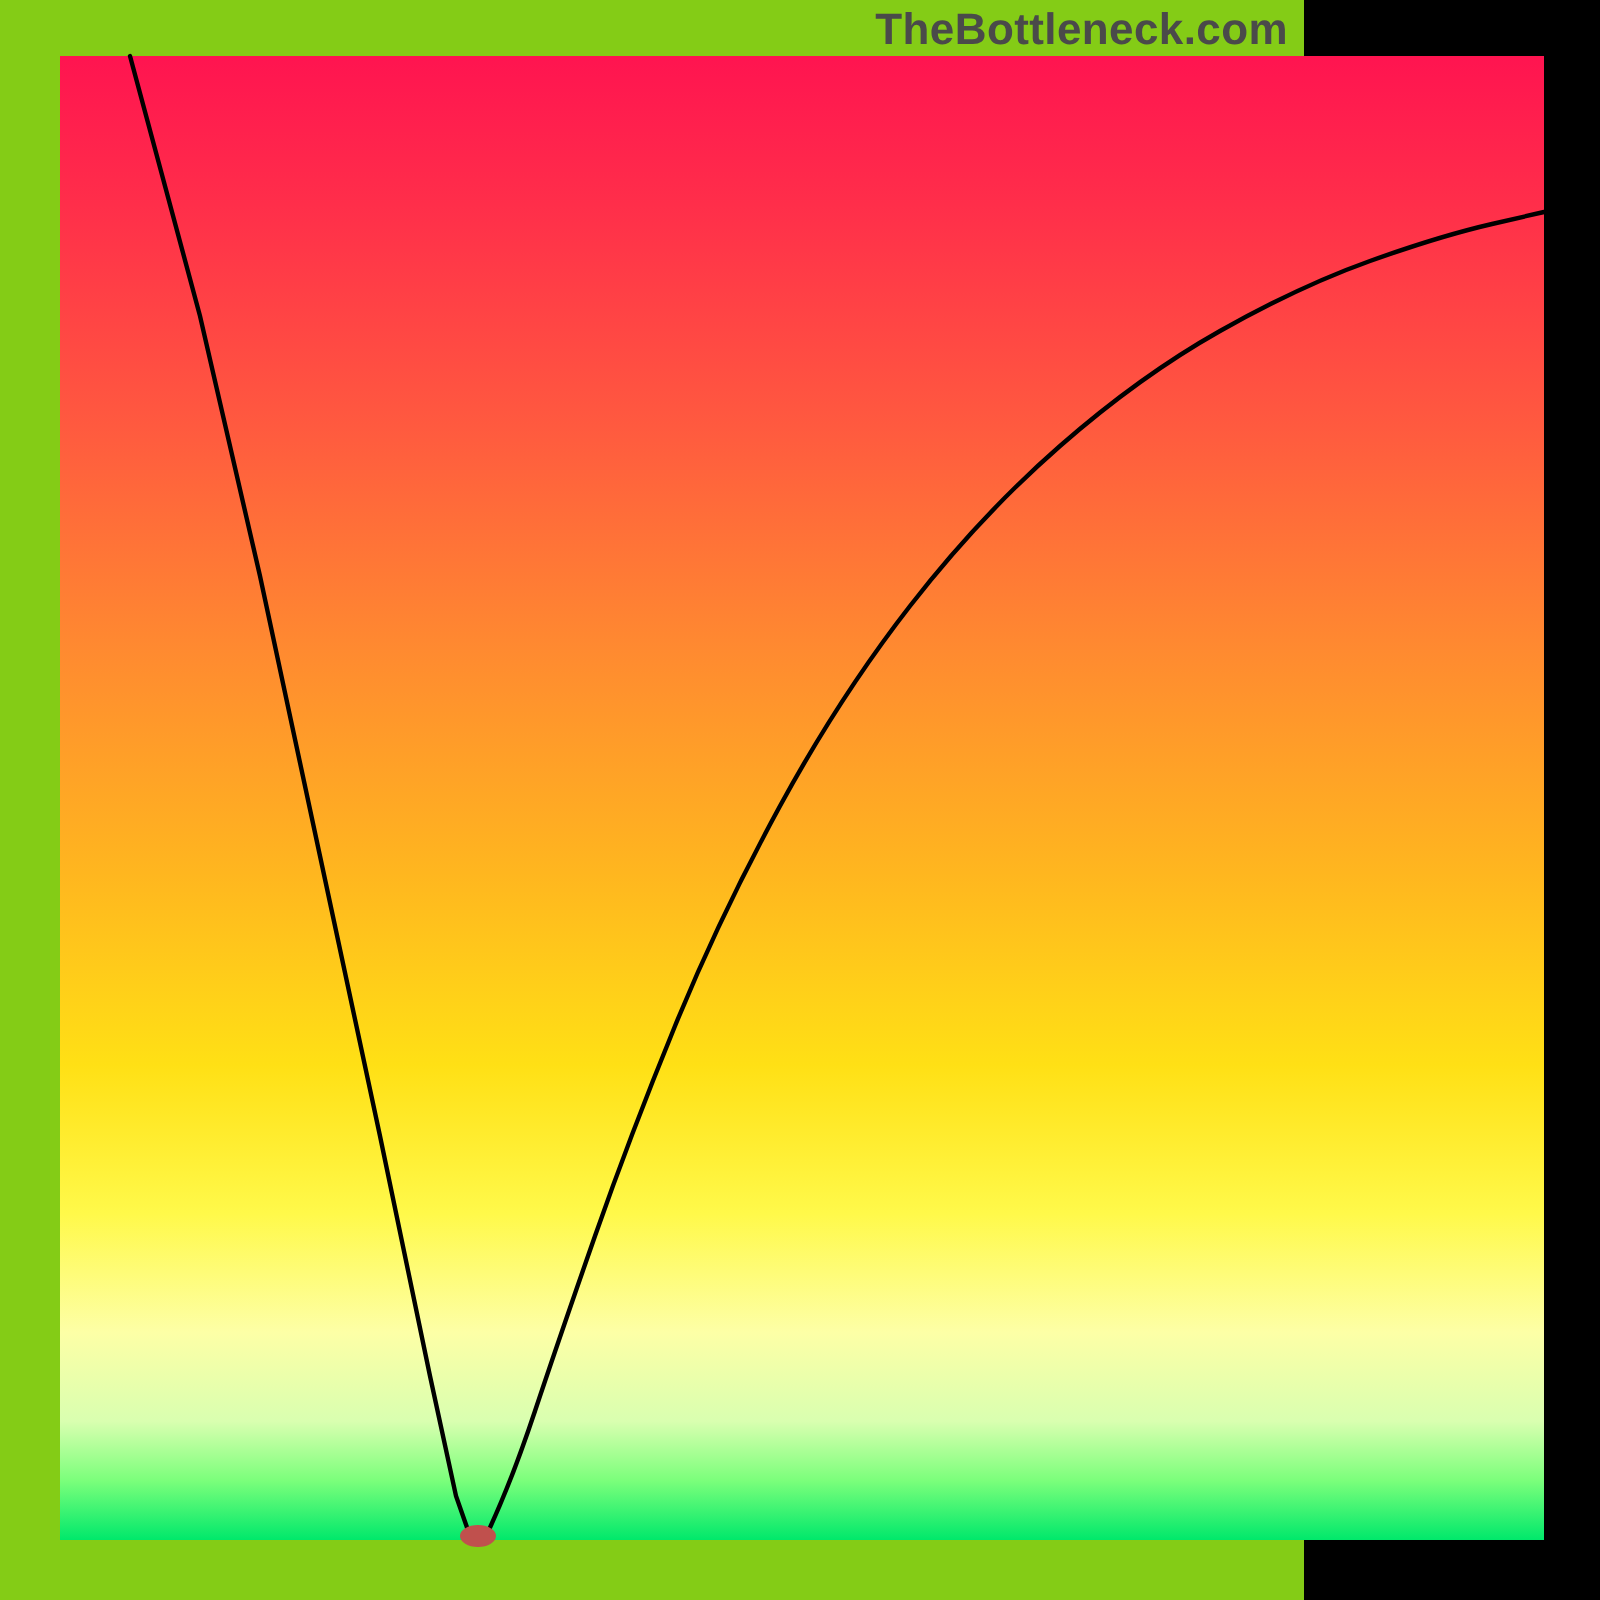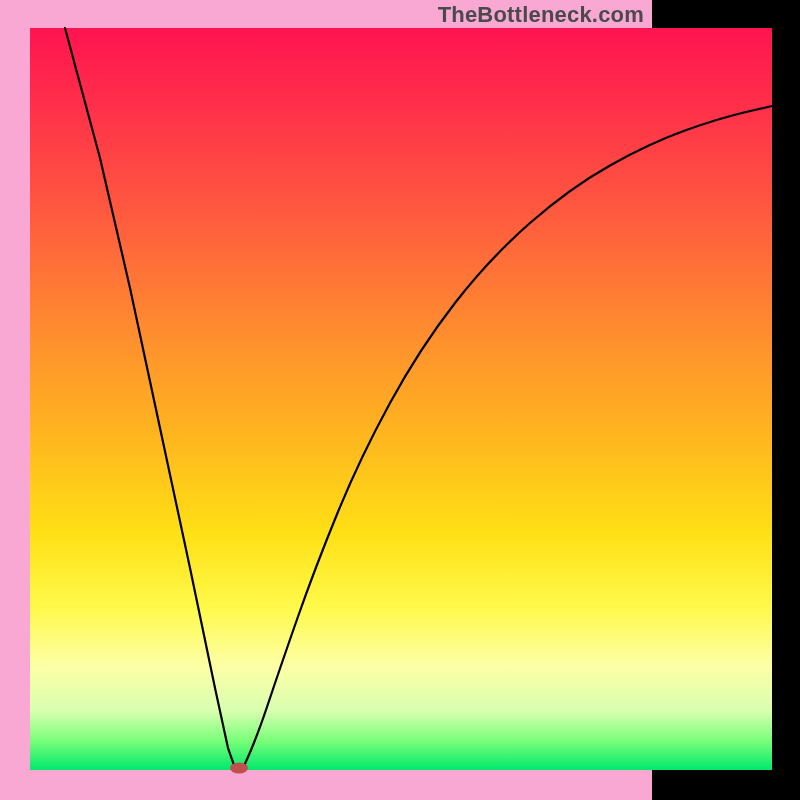--- a/index.html
+++ b/index.html
@@ -8,21 +8,21 @@
     width: 800px;
     height: 800px;
     background: #000;
     font-family: Arial, Helvetica, sans-serif;
     overflow: hidden;
   }
   .frame {
     position: relative;
     width: 652px;
     height: 800px;
-    background: #f9a8d4;
+    background: #84cc16;
   }
   .watermark {
     position: absolute;
     top: 2px;
     right: 8px;
     color: #4a4a4a;
     font-size: 22px;
     font-weight: 600;
     letter-spacing: 0.2px;
     user-select: none;

